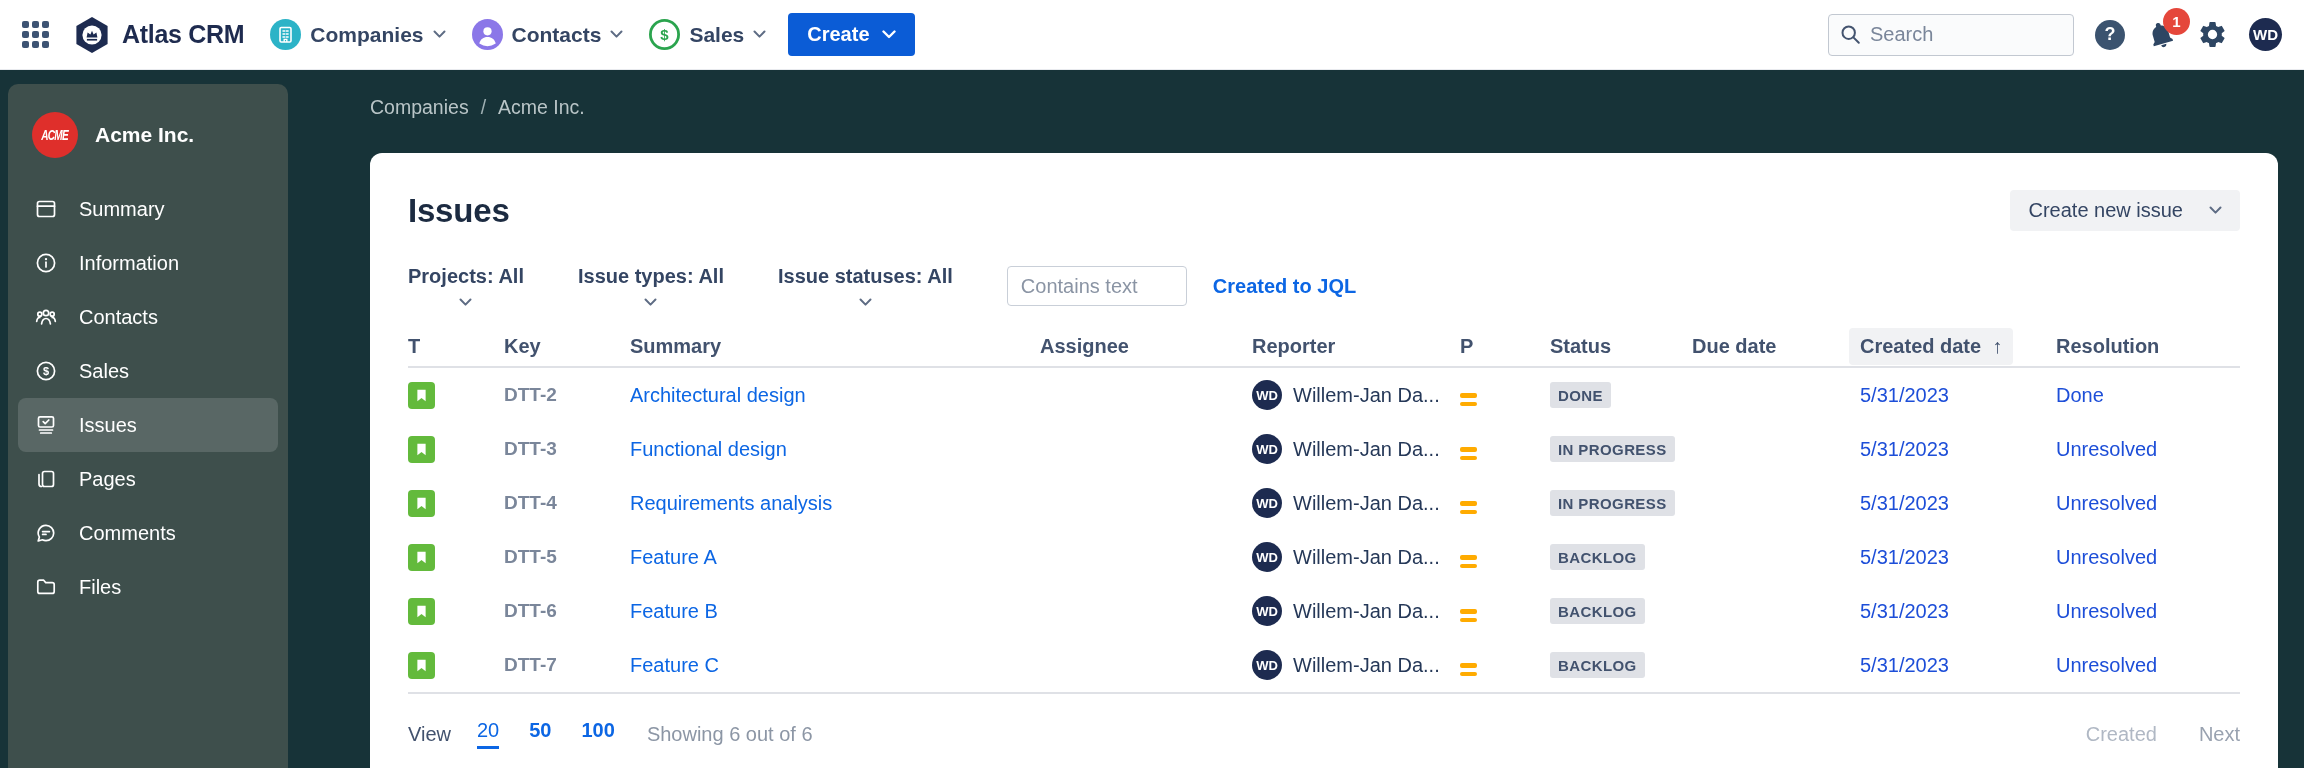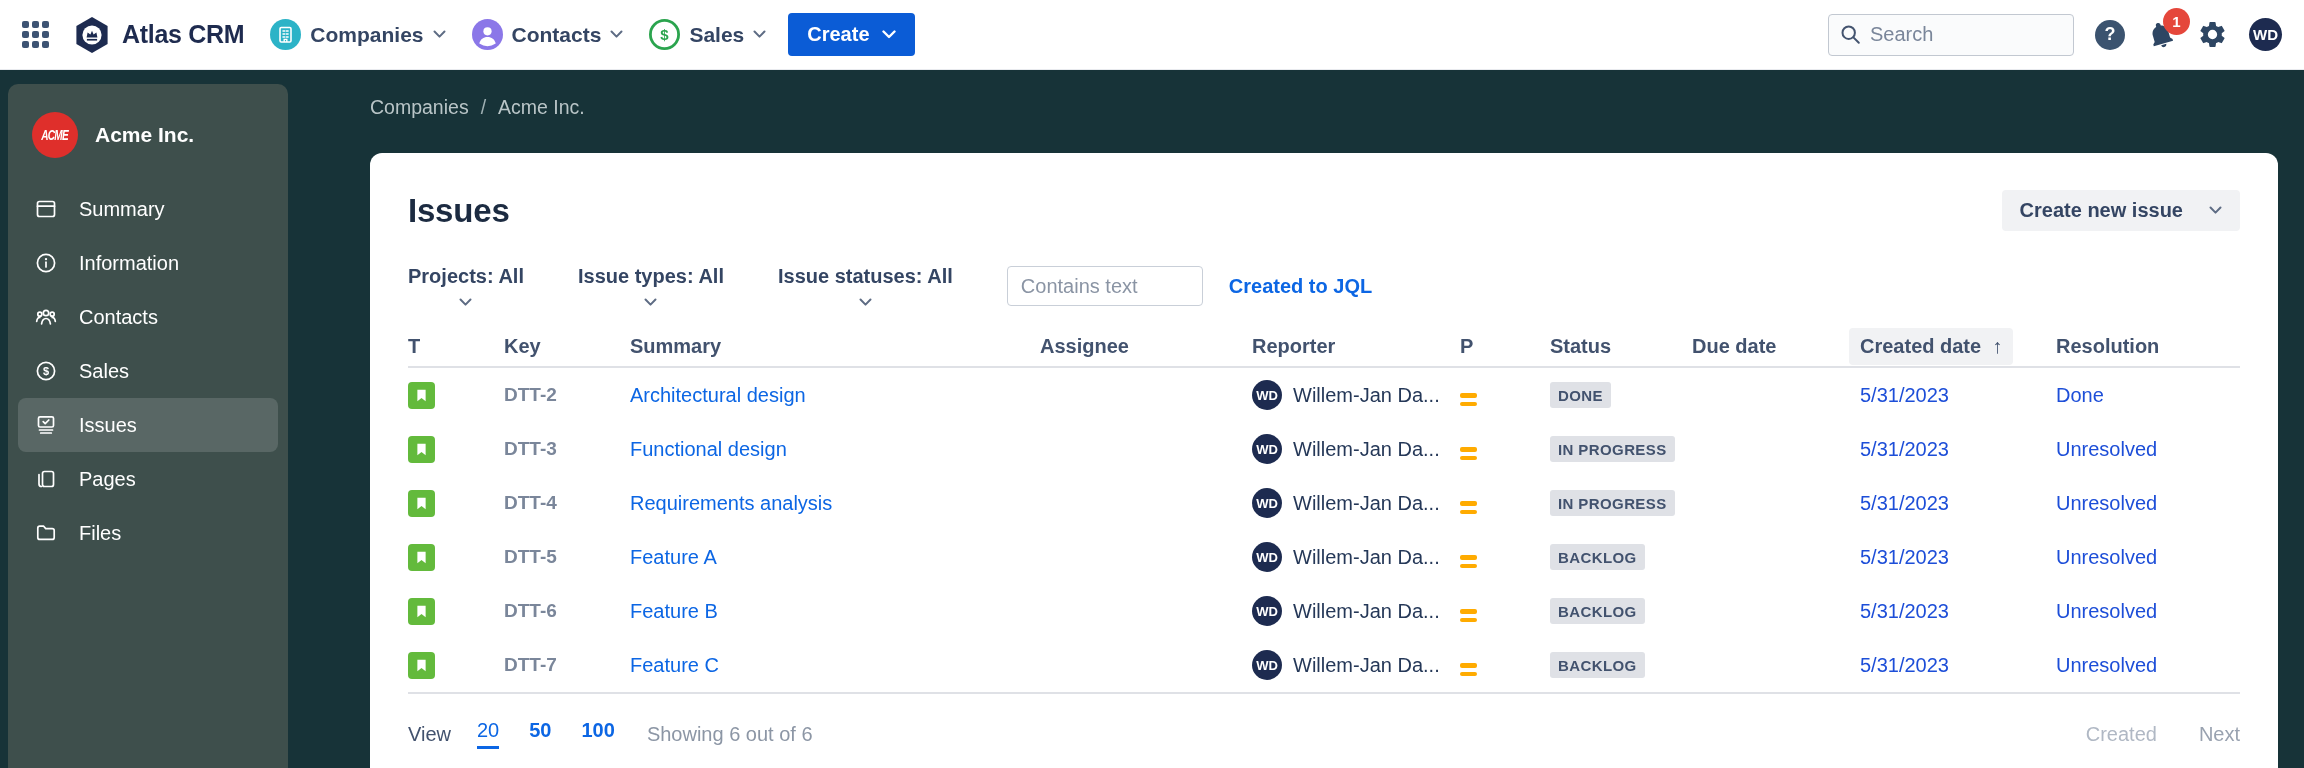--- a/index.html
+++ b/index.html
@@ -66,26 +66,26 @@
     font-size:19.5px; color:#B9C5C7; z-index:2; }
   .crumb { cursor:pointer; }
   .crumb-sep { color:#9FB0B3; }
 
   .card { position:absolute; left:370px; top:153px; width:1908px; height:640px;
     background:#fff; border-radius:12px 12px 0 0; padding:0 38px; }
   .card-head { display:flex; align-items:center; justify-content:space-between; margin-top:37px; height:41px; }
   .page-title { font-size:33px; font-weight:600; color:#1C2B41; letter-spacing:-0.2px; }
   .new-issue-btn { height:41px; background:#F1F2F4; border:none; border-radius:4px;
     padding:0 18px; display:flex; align-items:center; gap:26px; cursor:pointer; }
-  .new-issue-btn span { font-size:20px; font-weight:700; color:#344563; }
+  .new-issue-btn span { font-size:20px; font-weight:400; color:#344563; }
 
   .filters { display:flex; align-items:center; margin-top:35px; height:40px; }
   .filter-dd { display:flex; align-items:center; gap:10px; cursor:pointer; margin-right:54px;flex-direction:column; }
   .filter-dd span { font-size:20px; font-weight:600; color:#344563; }
-  .contains-input { width:196px; height:40px; border:1.6px solid #C9CFD8; border-radius:4px;
+  .contains-input { width:180px; height:40px; border:1.6px solid #C9CFD8; border-radius:4px;
     padding:0 13px; font-size:20px; color:#344563; font-family:inherit; outline:none; margin-right:26px; }
   .contains-input::placeholder { color:#8A94A4; }
   .jql-link { font-size:20px; font-weight:600; color:#0C66E4; cursor:pointer; text-decoration:none; }
 
   .grid-cols { display:grid;
     grid-template-columns:96px 126px 410px 212px 208px 90px 142px 168px 196px minmax(0,1fr);
     align-items:center; }
   .thead { margin-top:20px; height:42px; border-bottom:2px solid #DFE1E6; }
   .th { font-size:20px; font-weight:600; color:#42526E; }
   .th-inner { display:inline-flex; align-items:center; }
@@ -293,20 +293,29 @@
         <span class="side-icon">
           <svg width="24" height="24" viewBox="0 0 24 24" fill="none" stroke="#fff" stroke-width="1.7" stroke-linecap="round" stroke-linejoin="round">
             <rect x="8.5" y="4.5" width="11" height="15" rx="2"></rect>
             <path d="M5 7.5V17a2.5 2.5 0 0 0 2.5 2.5"></path>
           </svg>
         </span>
         <span class="side-label">Pages</span>
       </div>
       <div class="side-item">
         <span class="side-icon">
+          <svg width="24" height="24" viewBox="0 0 24 24" fill="none" stroke="#fff" stroke-width="1.7" stroke-linecap="round" stroke-linejoin="round">
+            <path d="M12 4.3a7.7 7.7 0 0 1 0 15.4c-1.3 0-2.5-.3-3.6-.9L4.2 20l1.2-3.9A7.7 7.7 0 0 1 12 4.3z"></path>
+            <path d="M8.6 10.6h6.8M8.6 13.4h3.4"></path>
+          </svg>
+        </span>
+        <span class="side-label">Comments</span>
+      </div>
+      <div class="side-item">
+        <span class="side-icon">
           <svg width="24" height="24" viewBox="0 0 24 24" fill="none" stroke="#fff" stroke-width="1.7" stroke-linejoin="round">
             <path d="M3.8 7.2c0-1.1.9-2 2-2h3.9l2 2.4h6.5c1.1 0 2 .9 2 2v6.8c0 1.1-.9 2-2 2H5.8c-1.1 0-2-.9-2-2z"></path>
           </svg>
         </span>
         <span class="side-label">Files</span>
       </div>
     </nav>
 </aside>
 
 <div class="breadcrumb">

